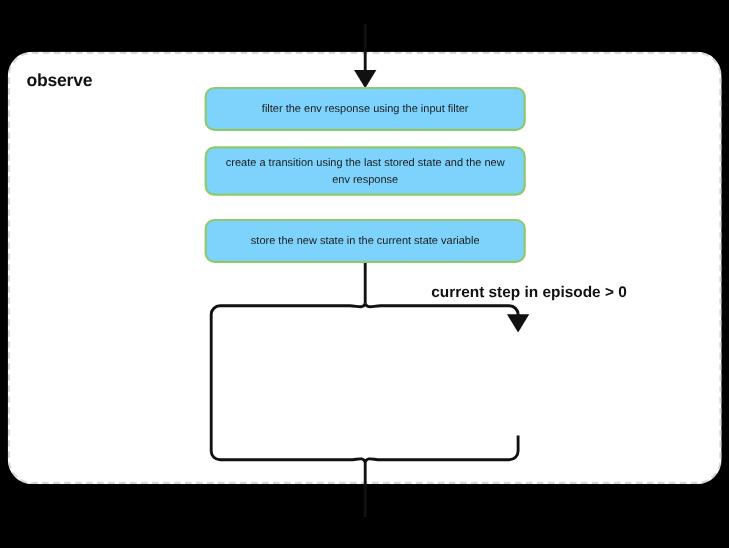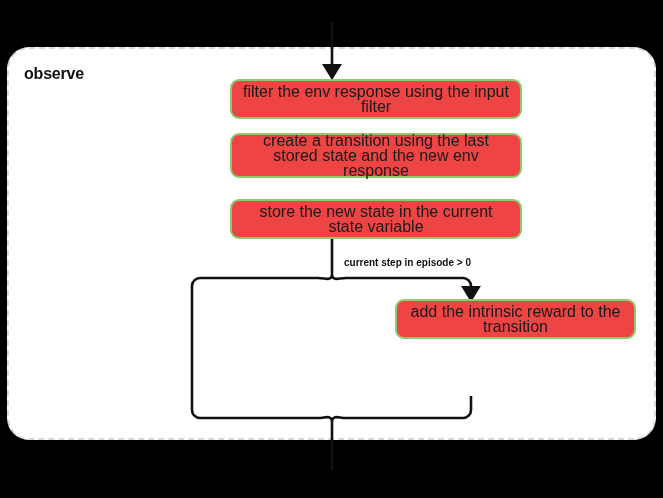--- a/index.html
+++ b/index.html
@@ -17,38 +17,38 @@
   }
   .group-title{
     position:absolute;left:24px;top:65px;
     font-size:16px;font-weight:bold;color:#111;
     letter-spacing:-0.2px;white-space:nowrap;
   }
 
   
   .node{
     position:absolute;box-sizing:border-box;
-    background:#ef4444;
+    background:#7dd3fc;
     border:2.5px solid #8fc96d;
     border-radius:9px;
     display:flex;align-items:center;justify-content:center;
     text-align:center;
-    color:#1a1a1a;font-size:16px;line-height:15px;
+    color:#1a1a1a;font-size:10px;line-height:15px;
     padding:2px 8px;
-    margin-left:44px;
   }
 
   
   #wires{position:absolute;left:0;top:0;width:663px;height:498px;
          pointer-events:none;}
 
   .edge-label{
     position:absolute;
-    font-size:10px;font-weight:bold;color:#111;
+    font-size:14px;font-weight:bold;color:#111;
     white-space:nowrap;
+    margin-left:48px;
   }
 </style>
 </head>
 <body>
 
 <div id="stage">
 
   <div class="group-box"></div>
 
   <div class="group-title">observe</div>
@@ -73,18 +73,17 @@
 
     <path d="M332,418 L332,470" fill="none" stroke="#111111" stroke-width="2.6"></path>
   </svg>
 
   <div class="node" style="left:186px;top:79px;width:292px;height:40px;">filter the env response using the input filter</div>
 
   <div class="node" style="left:186px;top:133px;width:292px;height:45px;">create a transition using the last stored state and the new env response</div>
 
   <div class="node" style="left:186px;top:199px;width:292px;height:40px;">store the new state in the current state variable</div>
 
-  <div class="node" style="left:351px;top:299px;width:241px;height:40px;">add the intrinsic reward to the transition</div>
 
 
   <div class="edge-label" style="left:344px;top:257px;">current step in episode &gt; 0</div>
 
 </div>
 
 </body></html>

